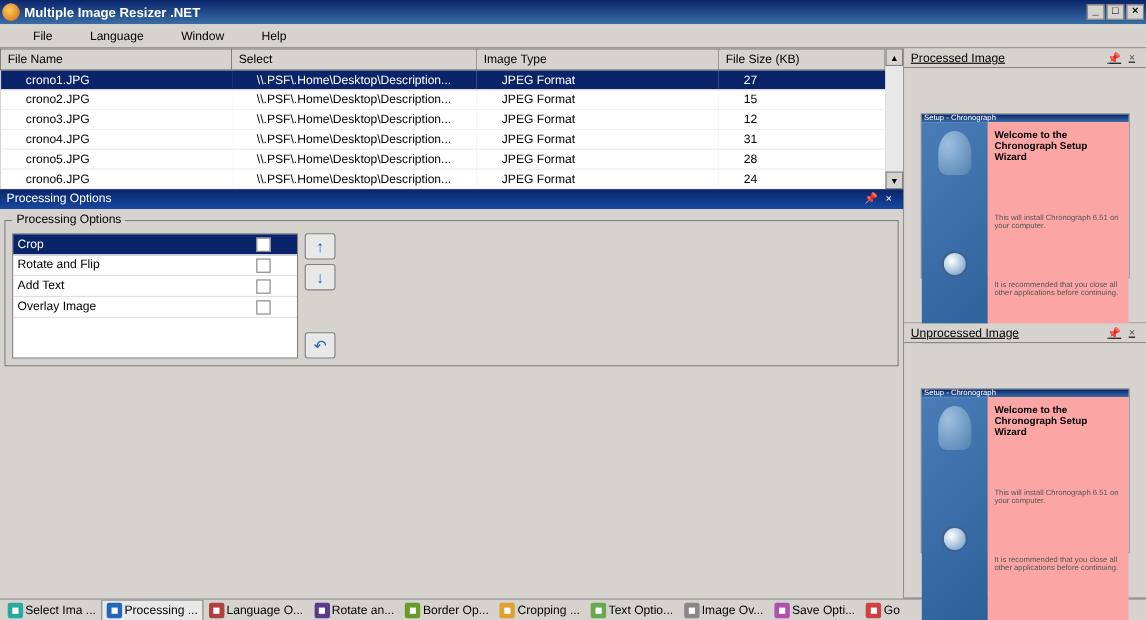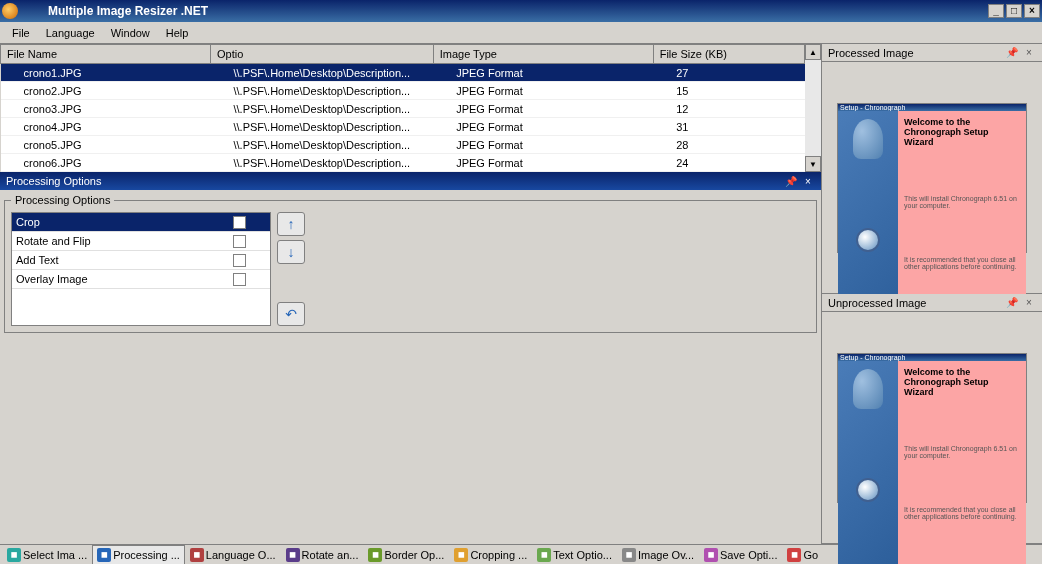--- a/index.html
+++ b/index.html
@@ -1,23 +1,23 @@
 <!DOCTYPE html>
 <html><head>
 <meta charset="utf-8">
 <style>
 * { box-sizing: border-box; margin: 0; padding: 0; font-family: Tahoma, Arial, sans-serif; font-size: 11px; }
 body { width: 1042px; height: 564px; background: #d6d3ce; overflow: hidden; }
-.titlebar { height: 22px; background: linear-gradient(to bottom, #0a246a, #3a6ea5); color: white; display: flex; align-items: center; padding: 4px 2px; gap: 26px; }
+.titlebar { height: 22px; background: linear-gradient(to bottom, #0a246a, #3a6ea5); color: white; display: flex; align-items: center; padding: 4px 2px; }
 .titlebar-icon { width: 16px; height: 16px; background: radial-gradient(circle at 40% 40%, #ffcc66, #cc6600); border-radius: 50%; margin-right: 4px; }
 .titlebar-text { font-weight: bold; font-size: 12px; flex: 1; }
 .win-btns { display: flex; gap: 2px; }
 .win-btn { width: 16px; height: 14px; background: #d6d3ce; border: 1px solid #808080; color: #000; display: flex; align-items: center; justify-content: center; font-size: 10px; font-weight: bold; line-height: 1; cursor: pointer; }
 .menubar { height: 22px; background: #d6d3ce; display: flex; align-items: center; padding: 0 4px; border-bottom: 1px solid #808080; }
-.menu-item { padding: 2px 8px; cursor: pointer; }
+.menu-item { padding: 2px 8px; cursor: pointer; margin-left: 18px; }
 
 .main-layout { display: flex; height: calc(100% - 22px - 22px - 20px); }
 .left-col { flex: 1; display: flex; flex-direction: column; border-right: 1px solid #808080; }
 .right-col { width: 220px; display: flex; flex-direction: column; }
 
 
 .file-table-wrap { height: 128px; display: flex; border-radius: 22px; }
 .file-table { flex: 1; overflow: hidden; }
 .file-table table { width: 100%; border-collapse: collapse; }
 .file-table th { background: #d6d3ce; border: 1px solid #808080; text-align: left; padding: 3px 6px; font-weight: normal; height: 18px; position: relative; }
@@ -38,21 +38,21 @@
 .proc-list { flex: 1; background: white; border: 1px solid #808080; max-width: 260px; }
 .proc-row { display: flex; align-items: center; border-bottom: 1px solid #e0e0e0; height: 19px; padding: 0 4px; }
 .proc-row.selected { background: #0a246a; color: white; justify-content: center; }
 .proc-row-label { flex: 1; }
 .proc-check { width: 13px; height: 13px; border: 1px solid #808080; background: white; display: flex; align-items: center; justify-content: center; font-size: 10px; color: black; margin-right: 20px; }
 .proc-btns { display: flex; flex-direction: column; gap: 4px; }
 .proc-btn { width: 28px; height: 24px; background: #e8e8e8; border: 1px solid #808080; border-radius: 3px; display: flex; align-items: center; justify-content: center; font-size: 14px; cursor: pointer; color: #2666b8; }
 
 
 .preview-panel { flex: 1; display: flex; flex-direction: column; border-bottom: 1px solid #808080; }
-.preview-header { height: 18px; background: #d6d3ce; border-bottom: 1px solid #808080; display: flex; align-items: center; padding: 2px 6px; }
+.preview-header { height: 18px; background: #d6d3ce; border-bottom: 1px solid #808080; display: flex; align-items: center; padding: 2px 6px; text-decoration: underline; }
 .preview-header-text { flex: 1; }
 .preview-body { flex: 1; background: #d6d3ce; display: flex; align-items: center; justify-content: center; padding: 4px; }
 .preview-img { width: 190px; height: 150px; background: #e8e8e8; border: 1px solid #808080; display: flex; }
 .preview-img-left { width: 60px; background: linear-gradient(135deg, #4a7cb8, #2a5c98); display: flex; flex-direction: column; align-items: center; justify-content: space-between; padding: 8px 2px; }
 .preview-arrow { width: 30px; height: 40px; background: radial-gradient(ellipse at 30% 30%, #a0c0e0, #5080b0); border-radius: 50% 50% 8px 8px; position: relative; }
 .preview-globe { width: 24px; height: 24px; background: radial-gradient(circle at 35% 35%, #fff, #6090c0); border-radius: 50%; border: 2px solid #406090; }
 .preview-chrono { color: white; font-size: 9px; font-weight: bold; }
 .preview-img-right { flex: 1; background: #fca5a5; padding: 6px; display: flex; flex-direction: column; gap: 44px; }
 .preview-welcome { font-weight: bold; font-size: 9px; margin-bottom: 4px; }
 .preview-text { font-size: 7px; color: #555; margin-bottom: 3px; }
@@ -90,21 +90,21 @@
 
 <div class="main-layout">
   <div class="left-col">
 
     <div class="file-table-wrap">
       <div class="file-table">
         <table>
           <thead>
             <tr>
               <th style="width:210px">File Name</th>
-              <th style="width:170px">Optio</th>
+              <th style="width:170px">Select</th>
               <th style="width:220px">Image Type</th>
               <th>File Size (KB)</th>
             </tr>
           </thead>
           <tbody id="file-rows">
               <tr class="selected">
                 <td>crono1.JPG</td>
                 <td>\\.PSF\.Home\Desktop\Description...</td>
                 <td>JPEG Format</td>
                 <td>27</td>

